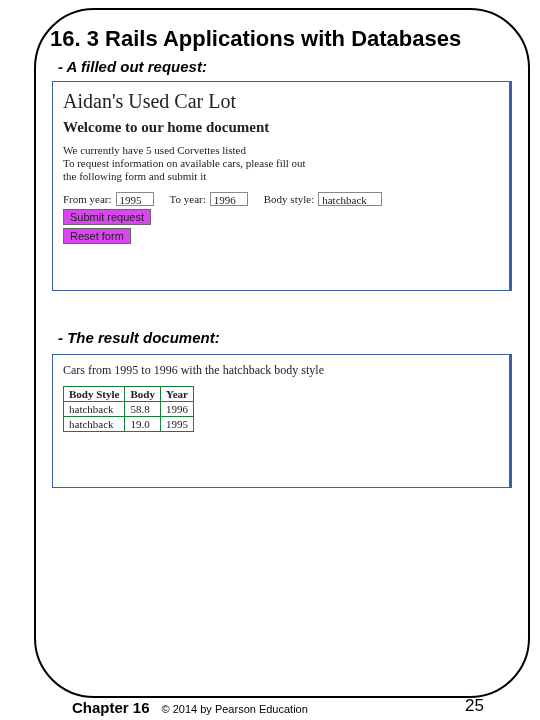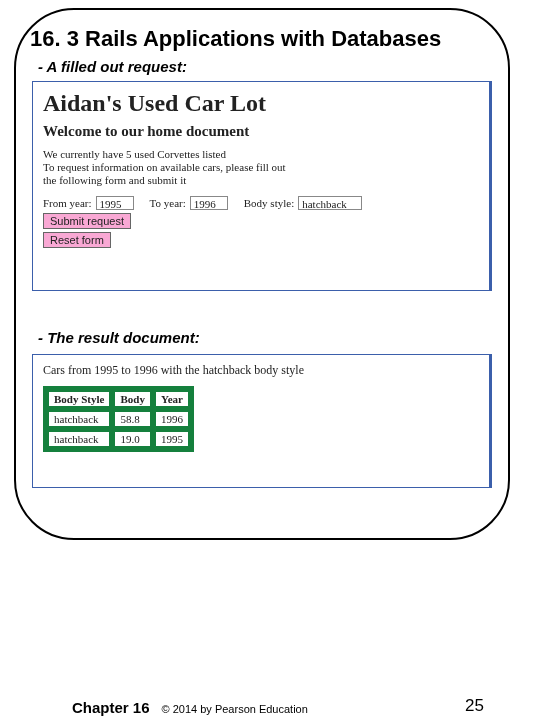--- a/index.html
+++ b/index.html
@@ -7,24 +7,24 @@
     padding: 0;
     width: 540px;
     height: 720px;
     background: #fff;
     font-family: Arial, Helvetica, sans-serif;
     color: #000;
     position: relative;
   }
   .slide-frame {
     position: absolute;
-    left: 14px;
+    left: 34px;
     top: 8px;
     width: 496px;
-    height: 532px;
+    height: 690px;
     border: 2px solid #000;
     border-radius: 60px;
     box-sizing: border-box;
     padding: 14px 14px 10px 14px;
   }
   .title {
     font-size: 22px;
     font-weight: bold;
     margin: 2px 0 4px 0;
   }
@@ -45,22 +45,22 @@
     background: #fff;
     margin: 4px 2px 8px 2px;
     padding: 8px 8px 12px 10px;
     font-family: "Times New Roman", serif;
     font-size: 12px;
     color: #222;
   }
   .shot1 { height: 188px; }
   .shot2 { height: 112px; margin-top: 8px; }
   .lot-title {
-    font-size: 24px;
-    font-weight: bold;
+    font-size: 20px;
+    font-weight: normal;
     margin: 0 0 6px 0;
   }
   .welcome {
     font-size: 15px;
     font-weight: bold;
     margin: 4px 0 8px 0;
   }
   .small-line { font-size: 11px; margin: 1px 0; }
   .form-row {
     margin-top: 10px;
@@ -74,33 +74,33 @@
     border: 1px solid #888;
     background: #fff;
     font-size: 11px;
     padding: 1px 3px;
     height: 14px;
     box-sizing: border-box;
   }
   .btn {
     display: inline-block;
     border: 1px solid #666;
-    background: #f9a8d4;
+    background: #d946ef;
     font-size: 11px;
     padding: 1px 6px;
     font-family: Arial, sans-serif;
     margin-top: 3px;
   }
   .result-line { font-size: 12px; margin-bottom: 8px; }
   table.result {
     border-collapse: collapse;
     font-size: 11px;
   }
   table.result th, table.result td {
-    border: 6px solid #15803d;
+    border: 1px solid #15803d;
     padding: 1px 5px;
     text-align: left;
     font-weight: normal;
   }
   table.result th { font-weight: bold; }
   .footer {
     position: absolute;
     left: 72px;
     bottom: 4px;
     font-size: 13px;

